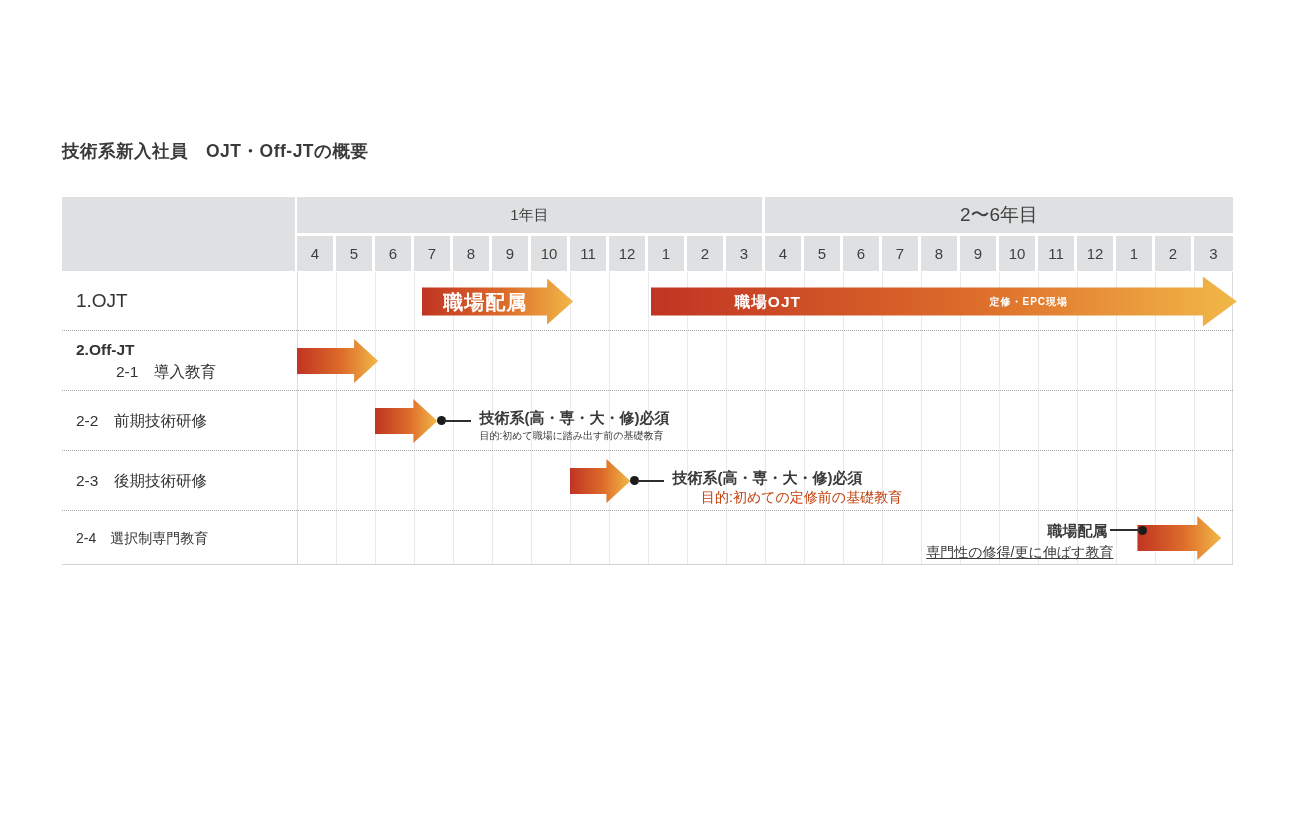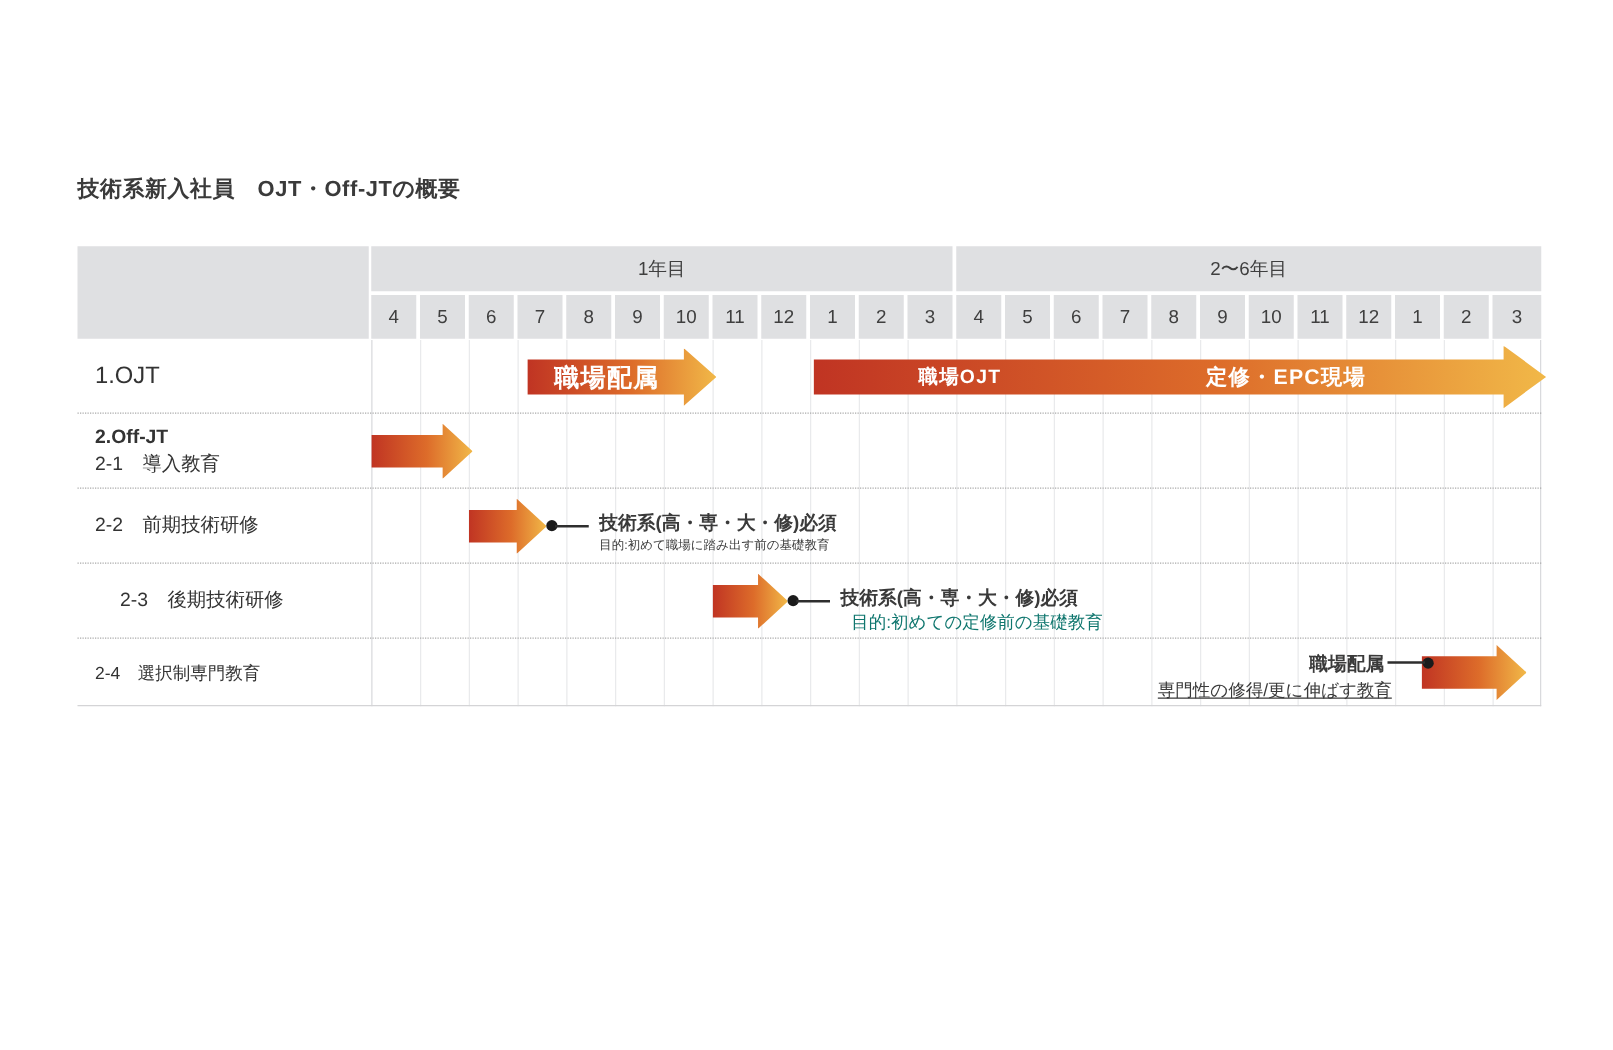--- a/index.html
+++ b/index.html
@@ -13,21 +13,21 @@
   .gantt div { position:absolute; }
 </style>
 </head>
 <body>
 
 <div class="stage">
   <h1 class="page-title">技術系新入社員　OJT・Off-JTの概要</h1>
   <div class="gantt" id="gantt">
       <div style="left: 0px; top: 0px; width: 233px; height: 74px; background: rgb(223, 224, 226);"></div>
       <div style="left: 235px; top: 0px; width: 465px; height: 36px; background: rgb(223, 224, 226); display: flex; align-items: center; justify-content: center; font-size: 15px; color: rgb(63, 63, 63);">1年目</div>
-      <div style="left: 703px; top: 0px; width: 468px; height: 36px; background: rgb(223, 224, 226); display: flex; align-items: center; justify-content: center; font-size: 15px; color: rgb(63, 63, 63);">2〜6年目</div>
+      <div style="left: 703px; top: 0px; width: 468px; height: 36px; background: rgb(223, 224, 226); display: flex; align-items: center; justify-content: center; font-size: 19px; color: rgb(63, 63, 63);">2〜6年目</div>
       <div style="left: 235px; top: 39px; width: 36px; height: 35px; background: rgb(223, 224, 226); display: flex; align-items: center; justify-content: center; font-size: 15px; color: rgb(63, 63, 63);">4</div>
       <div style="left: 274px; top: 39px; width: 36px; height: 35px; background: rgb(223, 224, 226); display: flex; align-items: center; justify-content: center; font-size: 15px; color: rgb(63, 63, 63);">5</div>
       <div style="left: 313px; top: 39px; width: 36px; height: 35px; background: rgb(223, 224, 226); display: flex; align-items: center; justify-content: center; font-size: 15px; color: rgb(63, 63, 63);">6</div>
       <div style="left: 352px; top: 39px; width: 36px; height: 35px; background: rgb(223, 224, 226); display: flex; align-items: center; justify-content: center; font-size: 15px; color: rgb(63, 63, 63);">7</div>
       <div style="left: 391px; top: 39px; width: 36px; height: 35px; background: rgb(223, 224, 226); display: flex; align-items: center; justify-content: center; font-size: 15px; color: rgb(63, 63, 63);">8</div>
       <div style="left: 430px; top: 39px; width: 36px; height: 35px; background: rgb(223, 224, 226); display: flex; align-items: center; justify-content: center; font-size: 15px; color: rgb(63, 63, 63);">9</div>
       <div style="left: 469px; top: 39px; width: 36px; height: 35px; background: rgb(223, 224, 226); display: flex; align-items: center; justify-content: center; font-size: 15px; color: rgb(63, 63, 63);">10</div>
       <div style="left: 508px; top: 39px; width: 36px; height: 35px; background: rgb(223, 224, 226); display: flex; align-items: center; justify-content: center; font-size: 15px; color: rgb(63, 63, 63);">11</div>
       <div style="left: 547px; top: 39px; width: 36px; height: 35px; background: rgb(223, 224, 226); display: flex; align-items: center; justify-content: center; font-size: 15px; color: rgb(63, 63, 63);">12</div>
       <div style="left: 586px; top: 39px; width: 36px; height: 35px; background: rgb(223, 224, 226); display: flex; align-items: center; justify-content: center; font-size: 15px; color: rgb(63, 63, 63);">1</div>
@@ -70,51 +70,51 @@
       <div style="left: 1093px; top: 75px; width: 1px; height: 293px; background: rgb(233, 234, 236); z-index: 1;"></div>
       <div style="left: 1132px; top: 75px; width: 1px; height: 293px; background: rgb(233, 234, 236); z-index: 1;"></div>
       <div style="left: 1170px; top: 75px; width: 1px; height: 293px; background: rgb(217, 218, 221); z-index: 1;"></div>
       <div style="left: 0px; top: 75px; width: 1171px; height: 59px; border-bottom: 1px dotted rgb(170, 170, 170); z-index: 1;"></div>
       <div style="left: 14px; top: 75px; width: 219px; height: 59px; display: flex; flex-direction: column; justify-content: center; gap: 2px; z-index: 2;">
         <div style="position: static; font-size: 19px; color: rgb(51, 51, 51); line-height: 1.3; font-weight: normal;">1.OJT</div>
       </div>
       <div style="left: 0px; top: 134px; width: 1171px; height: 60px; border-bottom: 1px dotted rgb(170, 170, 170); z-index: 1;"></div>
       <div style="left: 14px; top: 134px; width: 219px; height: 60px; display: flex; flex-direction: column; justify-content: center; gap: 2px; z-index: 2;">
         <div style="position: static; font-size: 15.5px; color: rgb(51, 51, 51); line-height: 1.3; font-weight: bold;">2.Off-JT</div>
-        <div style="position: static; font-size: 15.5px; color: rgb(51, 51, 51); line-height: 1.3; font-weight: normal;">2-1　導入教育</div>
+        <div style="position: static; font-size: 15.5px; color: rgb(51, 51, 51); line-height: 1.3; font-weight: normal; margin-left: 40px;">2-1　導入教育</div>
       </div>
       <div style="left: 0px; top: 194px; width: 1171px; height: 60px; border-bottom: 1px dotted rgb(170, 170, 170); z-index: 1;"></div>
       <div style="left: 14px; top: 194px; width: 219px; height: 60px; display: flex; flex-direction: column; justify-content: center; gap: 2px; z-index: 2;">
         <div style="position: static; font-size: 15.5px; color: rgb(51, 51, 51); line-height: 1.3; font-weight: normal;">2-2　前期技術研修</div>
       </div>
       <div style="left: 0px; top: 254px; width: 1171px; height: 60px; border-bottom: 1px dotted rgb(170, 170, 170); z-index: 1;"></div>
-      <div style="left: 14px; top: 254px; width: 219px; height: 60px; display: flex; flex-direction: column; justify-content: center; gap: 2px; z-index: 2; margin-left: 20px;">
+      <div style="left: 14px; top: 254px; width: 219px; height: 60px; display: flex; flex-direction: column; justify-content: center; gap: 2px; z-index: 2;">
         <div style="position: static; font-size: 15.5px; color: rgb(51, 51, 51); line-height: 1.3; font-weight: normal;">2-3　後期技術研修</div>
       </div>
       <div style="left: 0px; top: 314px; width: 1171px; height: 54px; border-bottom: 1px solid rgb(212, 212, 214); z-index: 1;"></div>
       <div style="left: 14px; top: 314px; width: 219px; height: 54px; display: flex; flex-direction: column; justify-content: center; gap: 2px; z-index: 2;">
         <div style="position: static; font-size: 14px; color: rgb(51, 51, 51); line-height: 1.3; font-weight: normal;">2-4　選択制専門教育</div>
       </div>
       <div style="left: 359.8px; top: 81.5px; width: 151.32px; height: 46px; background: linear-gradient(90deg, rgb(192, 52, 35) 0%, rgb(221, 108, 42) 55%, rgb(241, 184, 72) 100%); clip-path: polygon(0px 9px, calc(100% - 26px) 9px, calc(100% - 26px) 0px, 100% 50%, calc(100% - 26px) 100%, calc(100% - 26px) calc(100% - 9px), 0px calc(100% - 9px)); z-index: 3;">
         <span style="position: absolute; left: 42%; top: 50%; transform: translate(-50%, -50%); color: rgb(255, 255, 255); font-weight: bold; font-size: 20px; letter-spacing: 1px; white-space: nowrap;">職場配属</span>
       </div>
       <div style="left: 588.73px; top: 79.5px; width: 586.17px; height: 50px; background: linear-gradient(90deg, rgb(192, 52, 35) 0%, rgb(221, 108, 42) 55%, rgb(241, 184, 72) 100%); clip-path: polygon(0px 11px, calc(100% - 34px) 11px, calc(100% - 34px) 0px, 100% 50%, calc(100% - 34px) 100%, calc(100% - 34px) calc(100% - 11px), 0px calc(100% - 11px)); z-index: 3; text-align: center;">
         <span style="position: absolute; left: 20%; top: 50%; transform: translate(-50%, -50%); color: rgb(255, 255, 255); font-weight: bold; font-size: 15.5px; letter-spacing: 1px; white-space: nowrap;">職場OJT</span>
-        <span style="position: absolute; left: 64.5%; top: 50%; transform: translate(-50%, -50%); color: rgb(255, 255, 255); font-weight: bold; font-size: 17px; letter-spacing: 1px; white-space: nowrap;">定修・EPC現場</span>
+        <span style="position: absolute; left: 64.5%; top: 50%; transform: translate(-50%, -50%); color: rgb(255, 255, 255); font-weight: bold; font-size: 10px; letter-spacing: 1px; white-space: nowrap;">定修・EPC現場</span>
       </div>
       <div style="left: 235px; top: 142px; width: 81.12px; height: 44px; background: linear-gradient(90deg, rgb(192, 52, 35) 0%, rgb(221, 108, 42) 55%, rgb(241, 184, 72) 100%); clip-path: polygon(0px 9px, calc(100% - 24px) 9px, calc(100% - 24px) 0px, 100% 50%, calc(100% - 24px) 100%, calc(100% - 24px) calc(100% - 9px), 0px calc(100% - 9px)); z-index: 3;"></div>
       <div style="left: 313px; top: 202px; width: 62.4px; height: 44px; background: linear-gradient(90deg, rgb(192, 52, 35) 0%, rgb(221, 108, 42) 55%, rgb(241, 184, 72) 100%); clip-path: polygon(0px 9px, calc(100% - 24px) 9px, calc(100% - 24px) 0px, 100% 50%, calc(100% - 24px) 100%, calc(100% - 24px) calc(100% - 9px), 0px calc(100% - 9px)); z-index: 3;"></div>
       <div style="left: 508px; top: 262px; width: 60.45px; height: 44px; background: linear-gradient(90deg, rgb(192, 52, 35) 0%, rgb(221, 108, 42) 55%, rgb(241, 184, 72) 100%); clip-path: polygon(0px 9px, calc(100% - 24px) 9px, calc(100% - 24px) 0px, 100% 50%, calc(100% - 24px) 100%, calc(100% - 24px) calc(100% - 9px), 0px calc(100% - 9px)); z-index: 3;"></div>
       <div style="left: 1075.45px; top: 319px; width: 83.85px; height: 44px; background: linear-gradient(90deg, rgb(192, 52, 35) 0%, rgb(221, 108, 42) 55%, rgb(241, 184, 72) 100%); clip-path: polygon(0px 9px, calc(100% - 24px) 9px, calc(100% - 24px) 0px, 100% 50%, calc(100% - 24px) 100%, calc(100% - 24px) calc(100% - 9px), 0px calc(100% - 9px)); z-index: 3;"></div>
       <div style="left: 375.4px; top: 219px; width: 9px; height: 9px; border-radius: 50%; background: rgb(27, 27, 27); z-index: 4;"></div>
       <div style="left: 382.4px; top: 222.5px; width: 27px; height: 2px; background: rgb(46, 46, 46); z-index: 4;"></div>
       <div style="left: 417.4px; top: 212px; font-size: 15px; font-weight: bold; color: rgb(58, 58, 58); white-space: nowrap; z-index: 4;">技術系(高・専・大・修)必須</div>
       <div style="left: 417.4px; top: 232px; font-size: 10px; color: rgb(58, 58, 58); white-space: nowrap; z-index: 4;">目的:初めて職場に踏み出す前の基礎教育</div>
       <div style="left: 568.45px; top: 279px; width: 9px; height: 9px; border-radius: 50%; background: rgb(27, 27, 27); z-index: 4;"></div>
       <div style="left: 575.45px; top: 282.5px; width: 27px; height: 2px; background: rgb(46, 46, 46); z-index: 4;"></div>
       <div style="left: 610.45px; top: 272px; font-size: 15px; font-weight: bold; color: rgb(58, 58, 58); white-space: nowrap; z-index: 4;">技術系(高・専・大・修)必須</div>
-      <div style="left: 619px; top: 292px; font-size: 14px; color: #0f766e; white-space: nowrap; z-index: 4;">目的:初めての定修前の基礎教育</div>
+      <div style="left: 639px; top: 292px; font-size: 14px; color: #c2410c; white-space: nowrap; z-index: 4;">目的:初めての定修前の基礎教育</div>
       <div style="left: 1076.45px; top: 329px; width: 9px; height: 9px; border-radius: 50%; background: rgb(27, 27, 27); z-index: 4;"></div>
       <div style="left: 1048.45px; top: 332px; width: 30px; height: 2px; background: rgb(46, 46, 46); z-index: 4;"></div>
       <div style="right: 125.55px; top: 325px; font-size: 15px; font-weight: bold; color: rgb(58, 58, 58); white-space: nowrap; z-index: 4;">職場配属</div>
       <div style="right: 119.55px; top: 347px; font-size: 14px; color: rgb(58, 58, 58); white-space: nowrap; z-index: 4; text-decoration: underline;">専門性の修得/更に伸ばす教育</div>
     </div>
 </div>
 
 </body></html>

